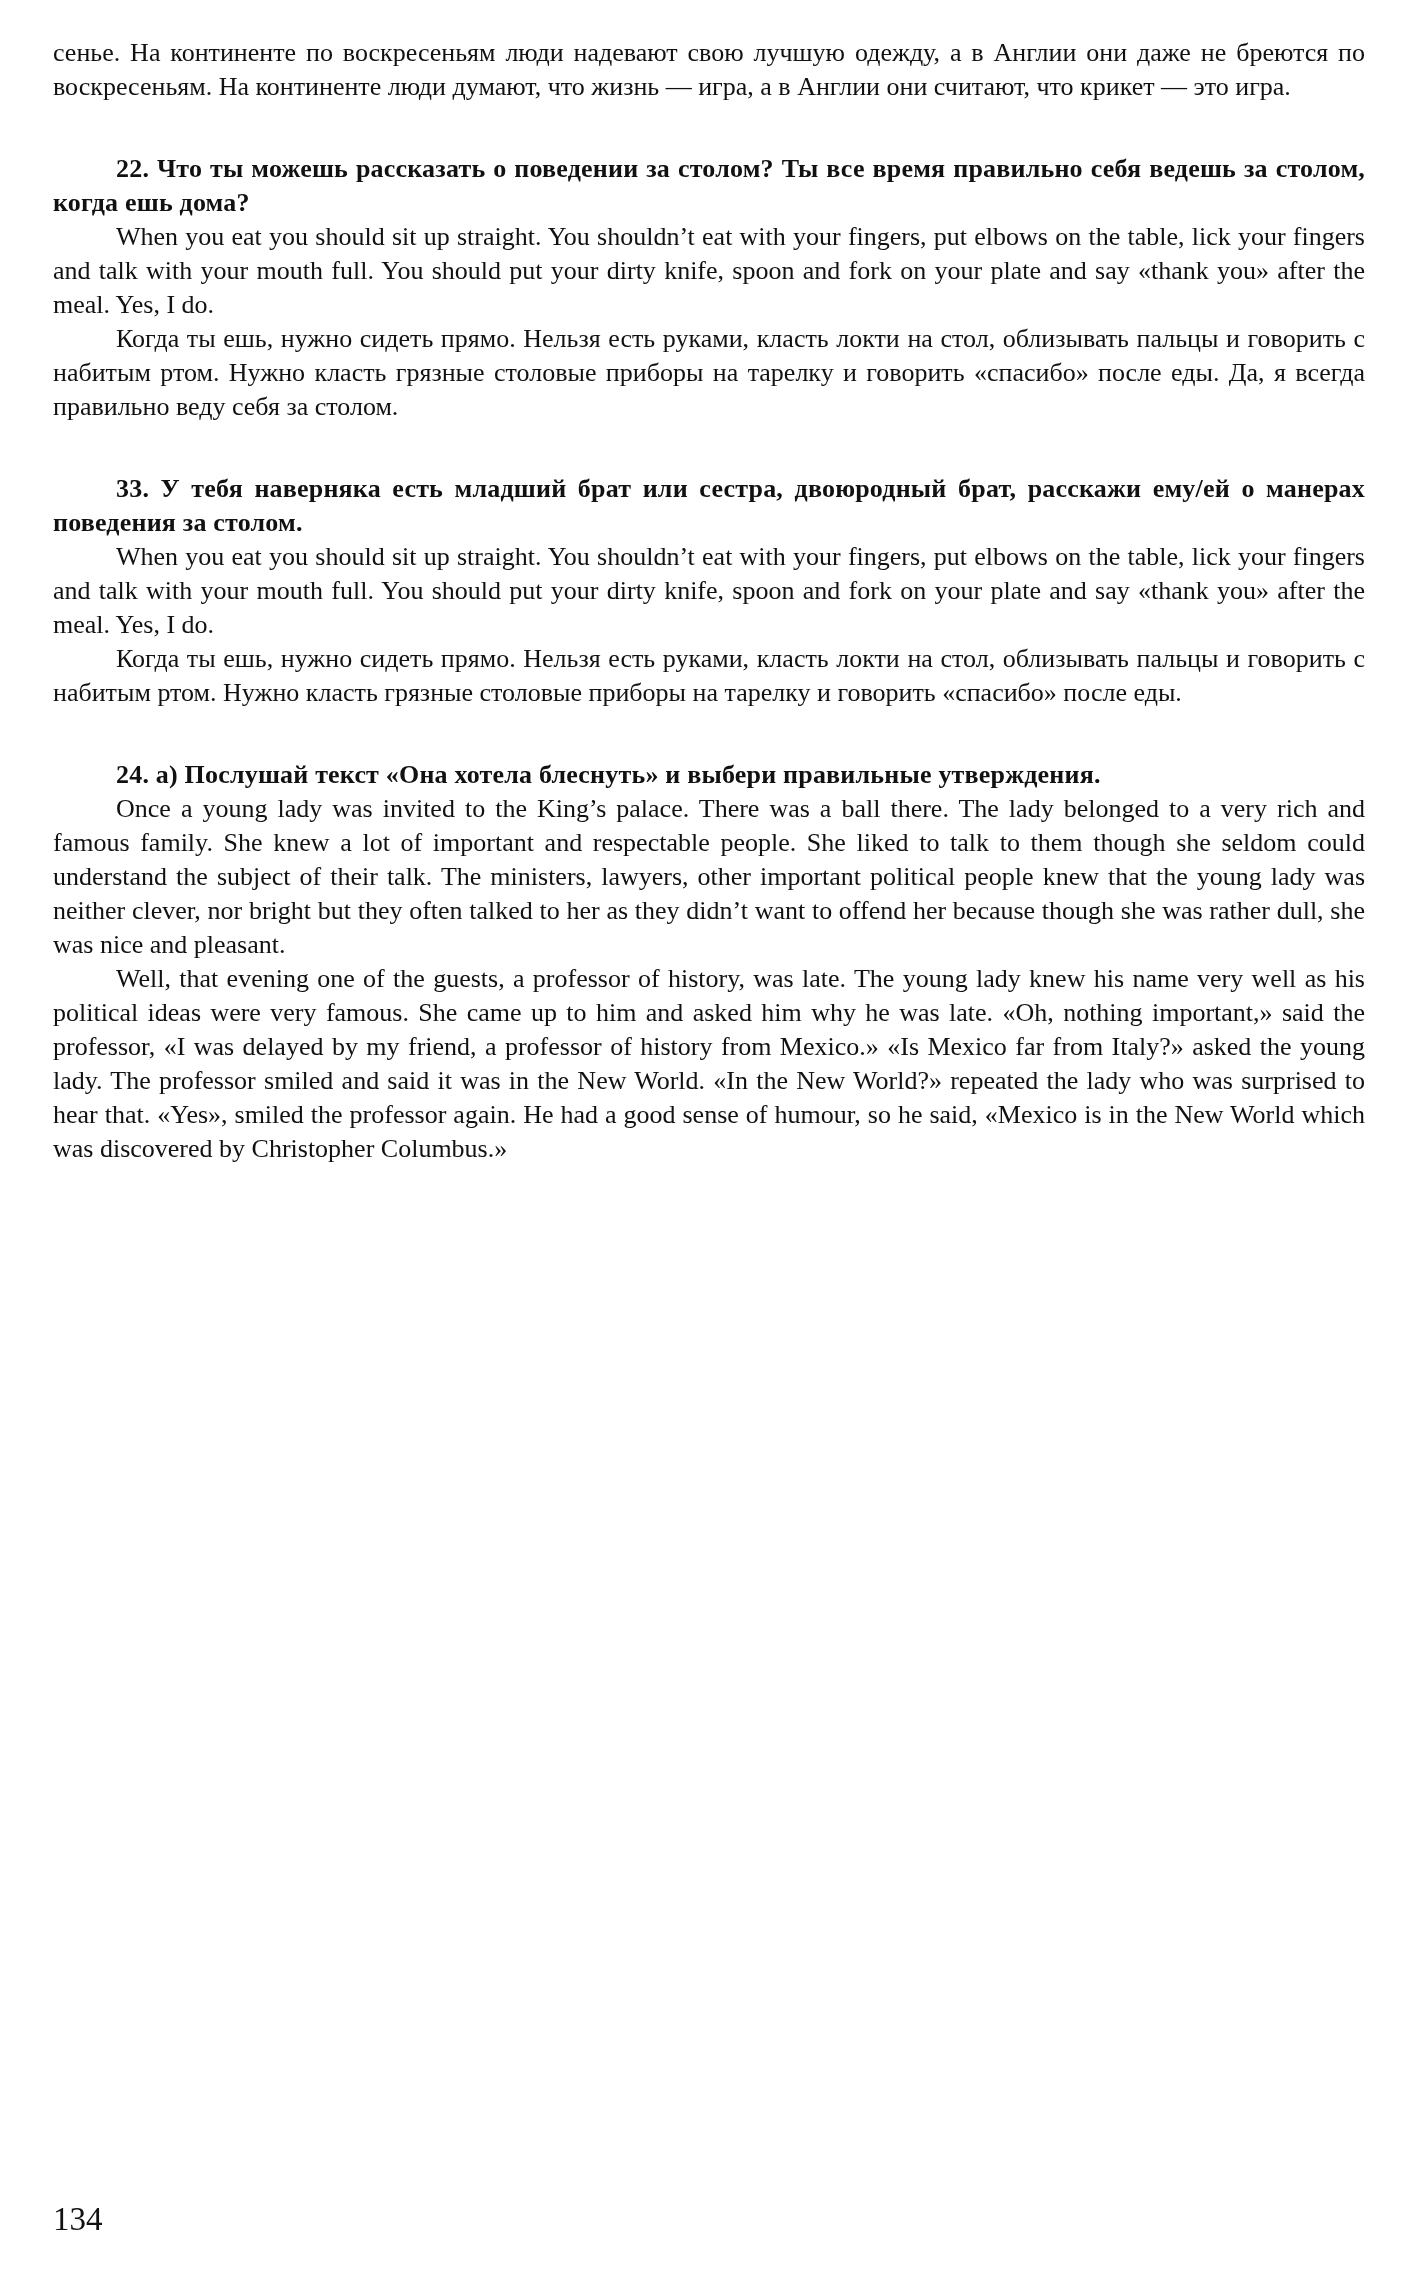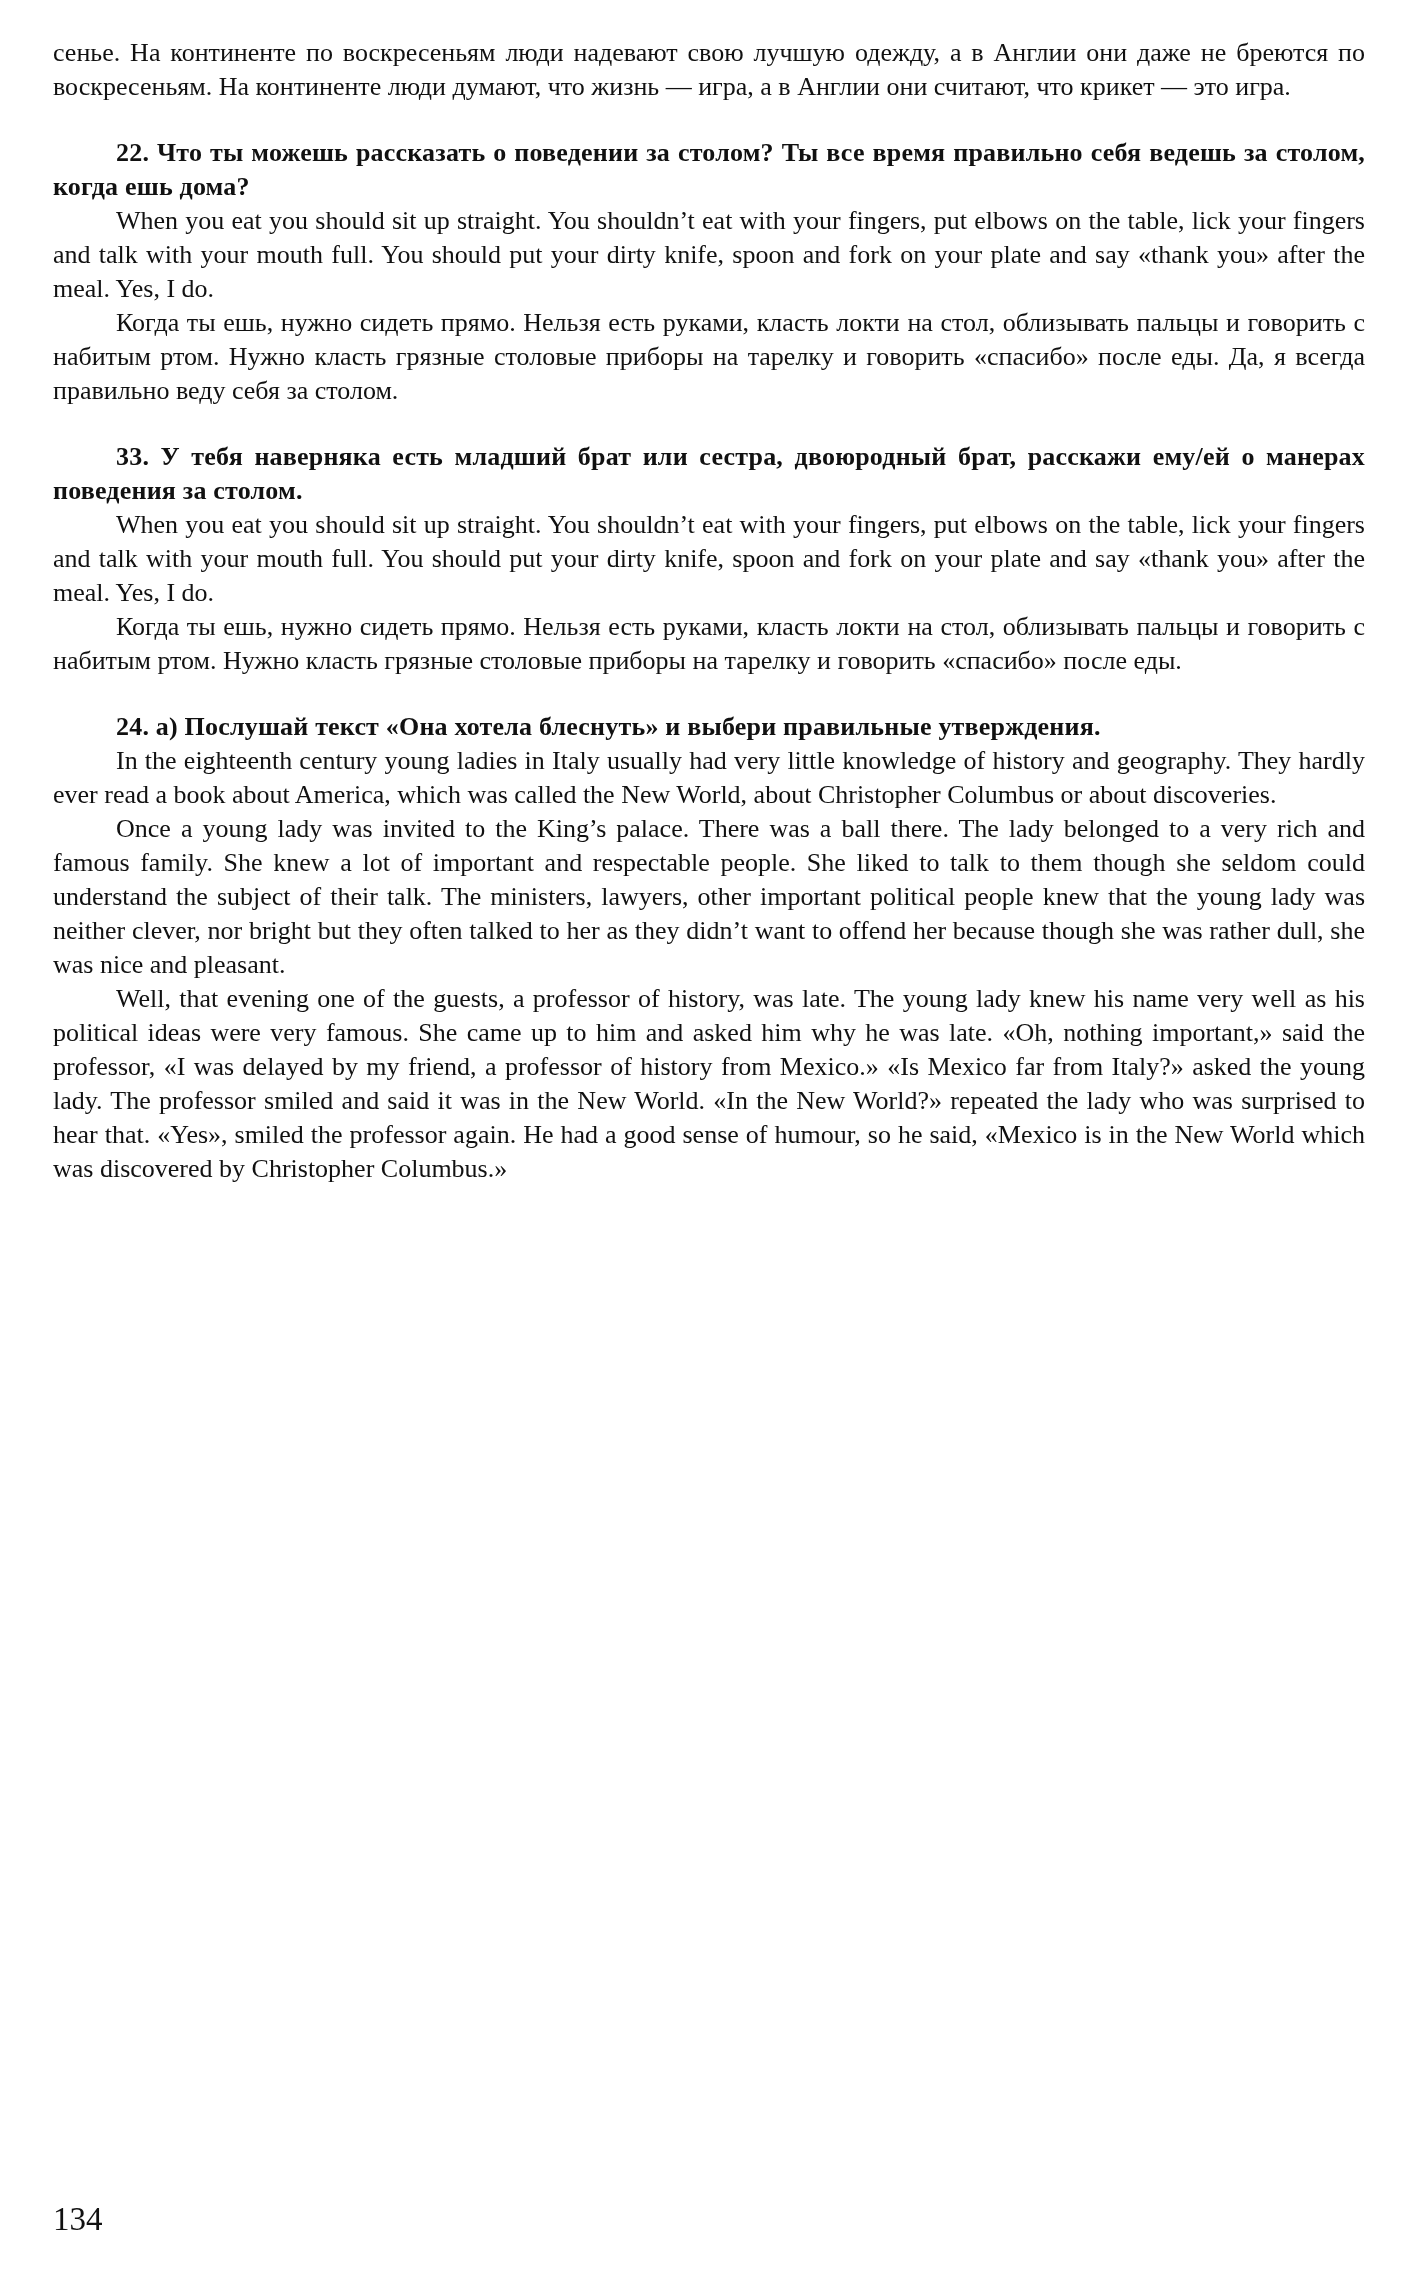--- a/index.html
+++ b/index.html
@@ -25,21 +25,21 @@
   }
   p {
     margin: 0;
     text-align: justify;
     text-indent: 63px;
     hyphens: manual;
   }
   p.noindent { text-indent: 0; }
   .question {
     font-weight: bold;
-    margin-top: 32px;
+    margin-top: 48px;
     letter-spacing: 0.2px;
   }
   .story-title {
     text-align: center;
     font-weight: bold;
     text-indent: 0;
   }
   .page-number {
     position: absolute;
     left: 53px;
@@ -61,19 +61,18 @@
   </div>
 
   <div>
     <p class="question">33. У тебя наверняка есть младший брат или сестра, двоюродный брат, расскажи ему/ей о манерах поведения за столом.</p>
     <p>When you eat you should sit up straight. You shouldn’t eat with your fingers, put elbows on the table, lick your fingers and talk with your mouth full. You should put your dirty knife, spoon and fork on your plate and say «thank you» after the meal. Yes, I do.</p>
     <p>Когда ты ешь, нужно сидеть прямо. Нельзя есть руками, класть локти на стол, облизывать пальцы и говорить с набитым ртом. Нужно класть грязные столовые приборы на тарелку и говорить «спасибо» после еды.</p>
   </div>
 
   <div>
     <p class="question">24. а) Послушай текст «Она хотела блеснуть» и выбери правильные утверждения.</p>
-    <p>In the eighteenth century young ladies in Italy usually had very little knowledge of history and geography. They hardly ever read a book about America, which was called the New World, about Christopher Columbus or about discoveries.</p>
     <p>Once a young lady was invited to the King’s palace. There was a ball there. The lady belonged to a very rich and famous family. She knew a lot of important and respectable people. She liked to talk to them though she seldom could understand the subject of their talk. The ministers, lawyers, other important political people knew that the young lady was neither clever, nor bright but they often talked to her as they didn’t want to offend her because though she was rather dull, she was nice and pleasant.</p>
     <p>Well, that evening one of the guests, a professor of history, was late. The young lady knew his name very well as his political ideas were very famous. She came up to him and asked him why he was late. «Oh, nothing important,» said the professor, «I was delayed by my friend, a professor of history from Mexico.» «Is Mexico far from Italy?» asked the young lady. The professor smiled and said it was in the New World. «In the New World?» repeated the lady who was surprised to hear that. «Yes», smiled the professor again. He had a good sense of humour, so he said, «Mexico is in the New World which was discovered by Christopher Columbus.»</p>
   </div>
 </div>
 
 <div class="page-number">134</div>
 
 </body></html>

